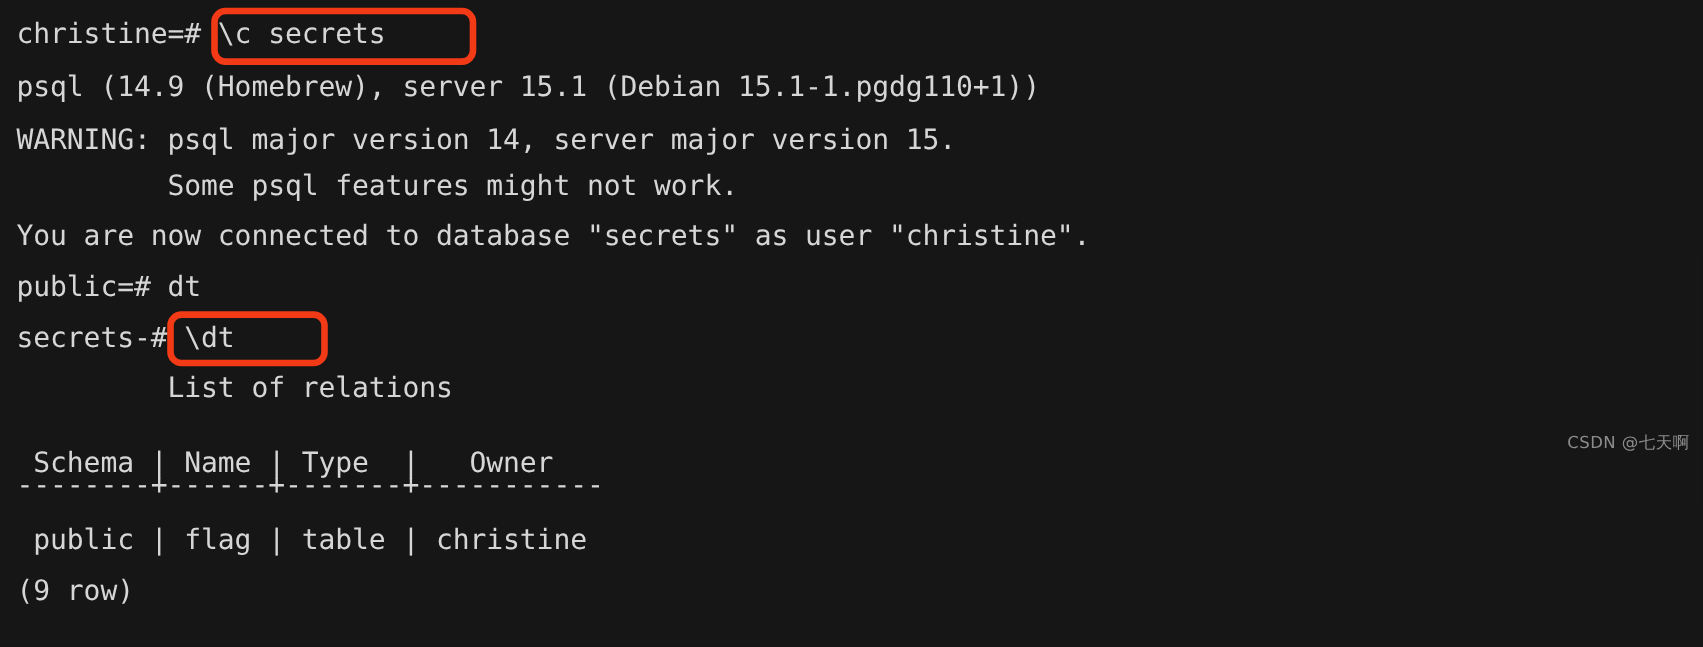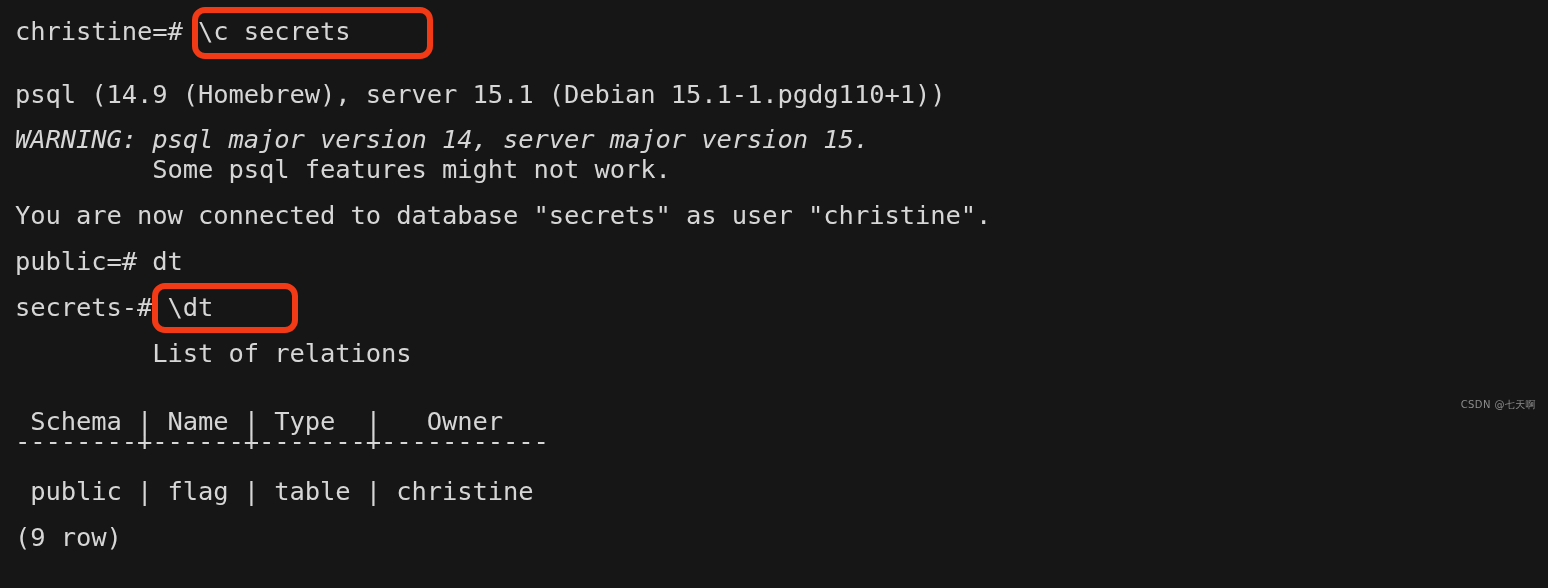--- a/index.html
+++ b/index.html
@@ -29,22 +29,22 @@
     font-family: "DejaVu Sans Mono", "Liberation Mono", monospace;
     font-size: 25.5px;
     line-height: 46px;
     letter-spacing: -0.1px;
     white-space: pre;
     font-weight: 400;
   }
 
   
   .row-0  { top: 8px;   }
-  .row-1  { top: 71px;  }
-  .row-2  { top: 116px; font-style: italic; }
+  .row-1  { top: 56px;  }
+  .row-2  { top: 104px; }
   .row-3  { top: 146px; }
   .row-4  { top: 192px; }
   .row-5  { top: 238px; }
   .row-6  { top: 284px; text-align: right; }
   .row-7  { top: 330px; }
   .row-8  { top: 376px; margin-top: 22px; }
   .row-9  { top: 418px; }
   .row-10 { top: 468px; }
   .row-11 { top: 514px; }
 
@@ -74,21 +74,21 @@
     width: 146px;
     height: 50px;
   }
 
   .watermark {
     position: absolute;
     right: 12px;
     bottom: 8px;
     color: #8d8d8d;
     font-family: "DejaVu Sans", "Liberation Sans", sans-serif;
-    font-size: 10px;
+    font-size: 15px;
     letter-spacing: 0.4px;
     white-space: pre;
   }
 </style>
 </head>
 <body>
 
 <div id="terminal">
 
   <div class="term-line row-0">christine=# \c secrets</div>

